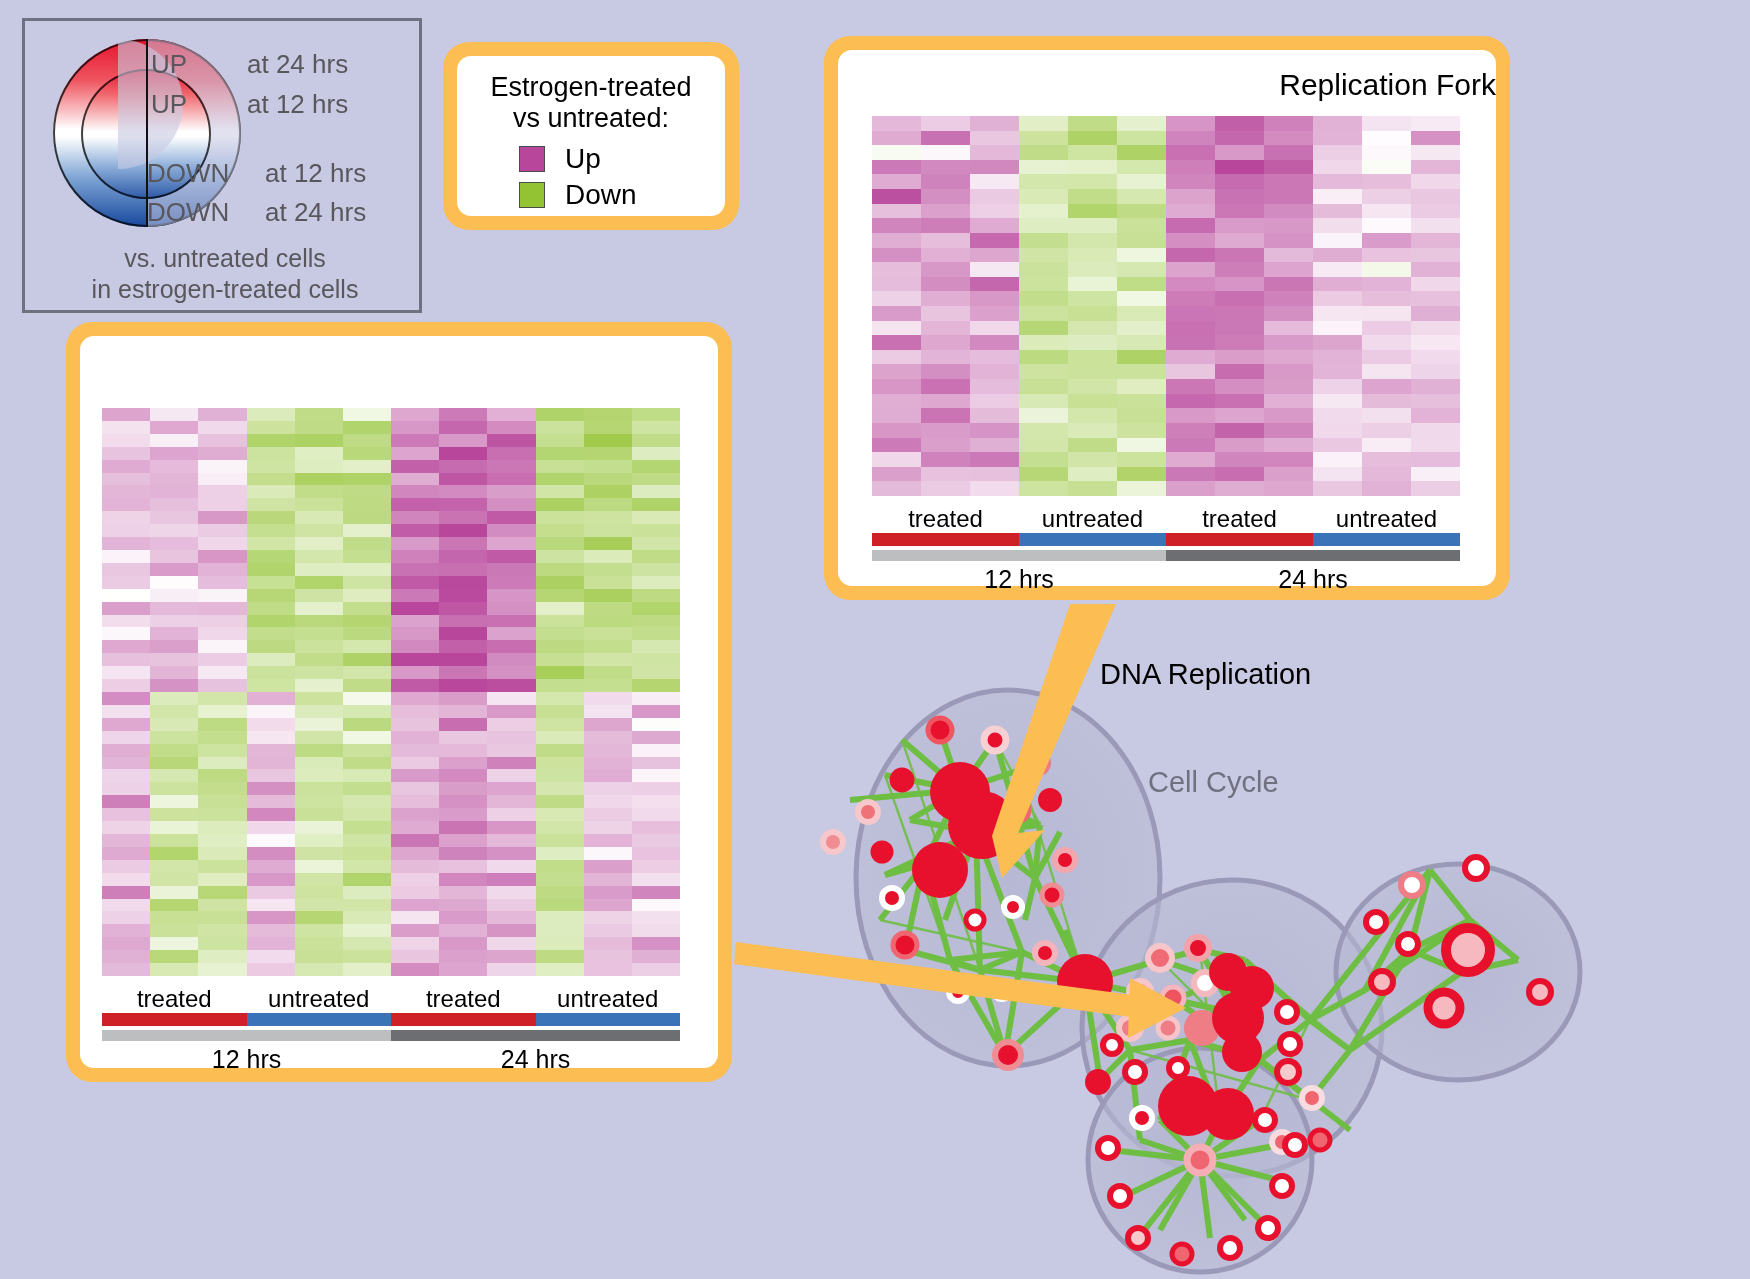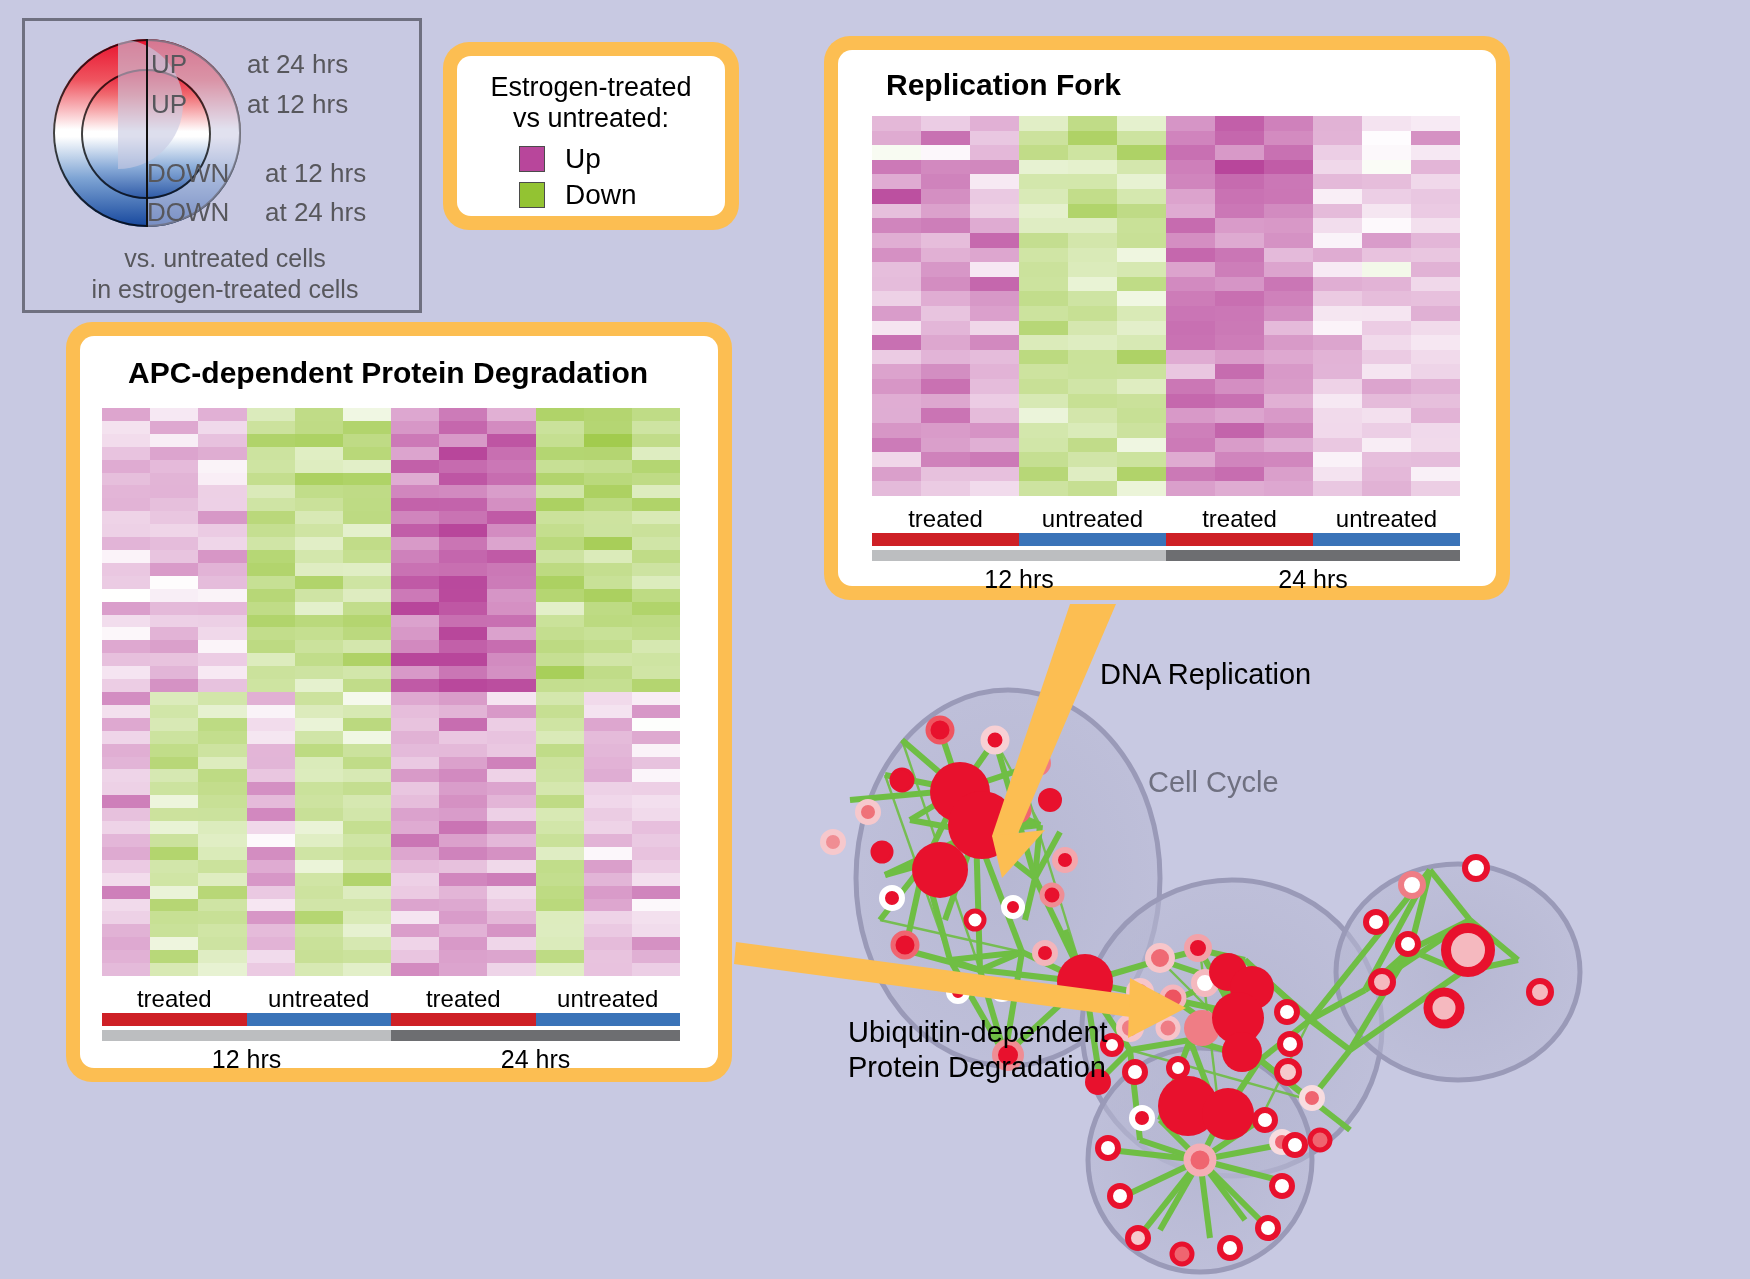--- a/index.html
+++ b/index.html
@@ -79,21 +79,21 @@
   .key-swatch{
     width:26px;height:26px;border:1.5px solid #4b4b4b;box-sizing:border-box;margin-right:20px;
   }
   .key-text{font-size:28px;color:#000;}
 
   
   #rf-card{left:824px;top:36px;width:686px;height:564px;}
   #apc-card{left:66px;top:322px;width:666px;height:760px;}
 
   .panel-title{
-    text-align:left;font-weight:bold;color:#000;padding-left:48px;
+    text-align:right;font-weight:normal;color:#000;padding-left:48px;
   }
   #rf-card .panel-title{font-size:30px;padding-top:18px;}
   #apc-card .panel-title{font-size:30px;padding-top:20px;}
 
   .heat{display:grid;}
   .heat div{width:100%;height:100%;}
 
   .col-labels{display:flex;}
   .col-labels span{
     flex:1;text-align:center;font-size:24px;color:#000;
@@ -501,21 +501,20 @@
         <div class="time-labels">
           <span>12 hrs</span>
           <span>24 hrs</span>
         </div>
       </div>
     </div>
   </div>
 
   <div class="card" id="apc-card">
     <div class="card-inner">
-      <div class="panel-title">APC-dependent Protein Degradation</div>
       <div style="position:absolute;left:22px;top:72px;width:578px;">
         <div class="heat" id="heat-apc" style="height:568px;grid-template-columns:repeat(12,1fr);grid-template-rows:repeat(44,1fr);">
             <div style="background: rgb(221, 165, 206);"></div>
             <div style="background: rgb(246, 232, 243);"></div>
             <div style="background: rgb(225, 176, 213);"></div>
             <div style="background: rgb(219, 235, 188);"></div>
             <div style="background: rgb(192, 220, 135);"></div>
             <div style="background: rgb(240, 247, 227);"></div>
             <div style="background: rgb(221, 167, 208);"></div>
             <div style="background: rgb(204, 123, 184);"></div>
@@ -1260,24 +1259,20 @@
         <circle cx="348" cy="618" r="10" fill="#f6c9cd" stroke="#e8112d" stroke-width="6"></circle>
         <circle cx="392" cy="634" r="10" fill="#ef6570" stroke="#e8112d" stroke-width="5"></circle>
         <circle cx="440" cy="628" r="10" fill="#ffffff" stroke="#e8112d" stroke-width="6"></circle>
         <circle cx="478" cy="608" r="10" fill="#ffffff" stroke="#e8112d" stroke-width="6"></circle>
         <circle cx="410" cy="540" r="13" fill="#ef6570" stroke="#f5aeb5" stroke-width="7"></circle>
       </g>
     </svg>
 
     <div class="net-label" id="lbl-dna">DNA Replication</div>
     <div class="net-label" id="lbl-cc">Cell Cycle</div>
-    <div class="net-label" id="lbl-ub">
-      <div>Ubiquitin-dependent</div>
-      <div>Protein Degradation</div>
-    </div>
   </div>
 
   <svg class="stage" style="pointer-events:none;" width="1750" height="1279">
     <path d="M1070 604 L1116 604 L1010 852 L992 836 Z" fill="#fcbe52"></path>
     <path d="M992 836 L1045 830 L1002 878 Z" fill="#fcbe52"></path>
     <path d="M736 942 L1140 996 L1138 1018 L734 964 Z" fill="#fcbe52"></path>
     <path d="M1130 978 L1186 1008 L1128 1038 Z" fill="#fcbe52"></path>
   </svg>
 
 </div>

